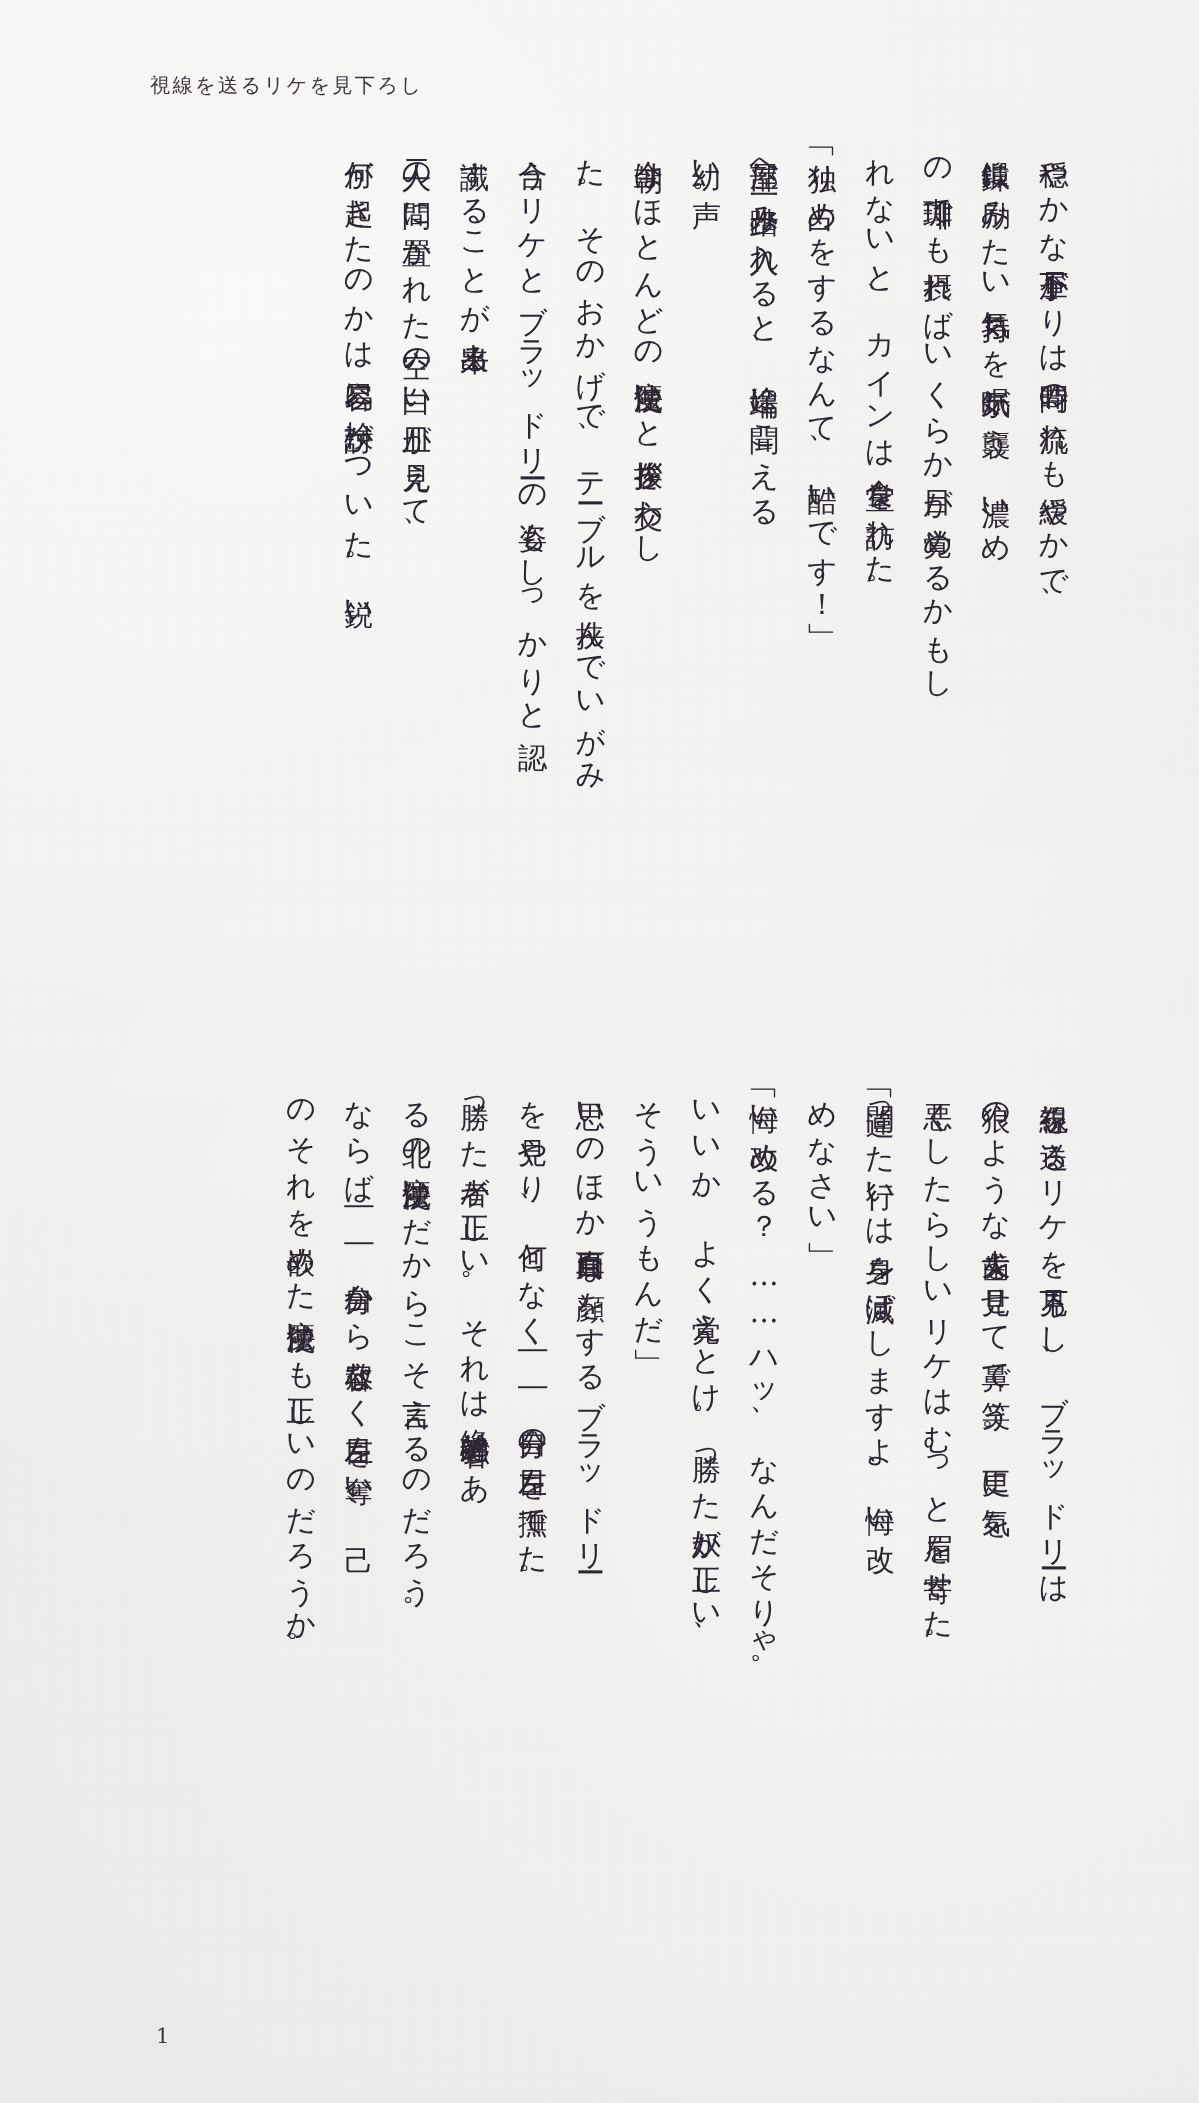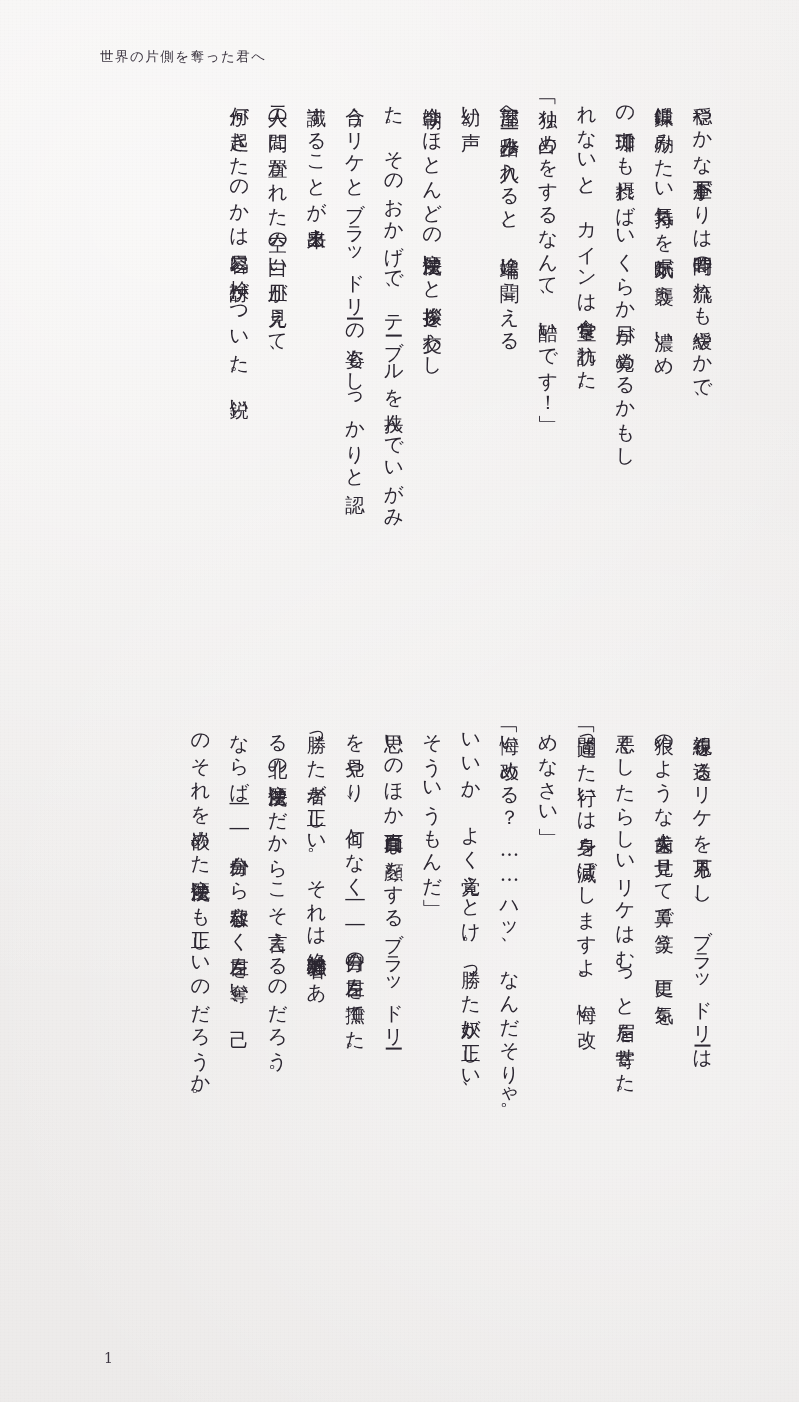--- a/index.html
+++ b/index.html
@@ -91,21 +91,21 @@
     right: 78px;
     height: 600px;
   }
 </style>
 </head>
 <body>
 
 <div class="page">
   <div class="paper-grain"></div>
 
-  <div class="running-head">世界の片側を奪った君へ</div>
+  <div class="running-head">視線を送るリケを見下ろし</div>
 
   <div class="chapter-num">1</div>
 
   <div class="vtext block-top">穏やかな昼下がりは時間の流れも緩やかで、
 鍛錬に励みたい気持ちを眠気が襲う。濃いめ
 の珈琲でも摂ればいくらか目が覚めるかもし
 れないと、カインは食堂を訪れた。
 「独り占めをするなんて、酷いです！」
 部屋へ一歩踏み入れると、途端に聞こえる
 幼い声。

